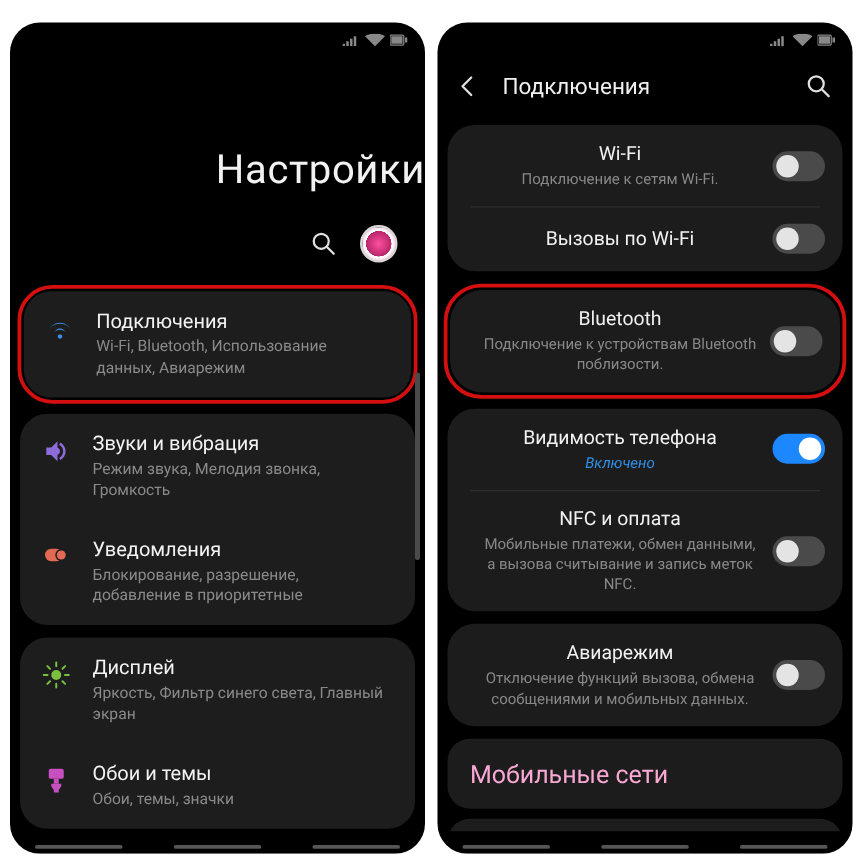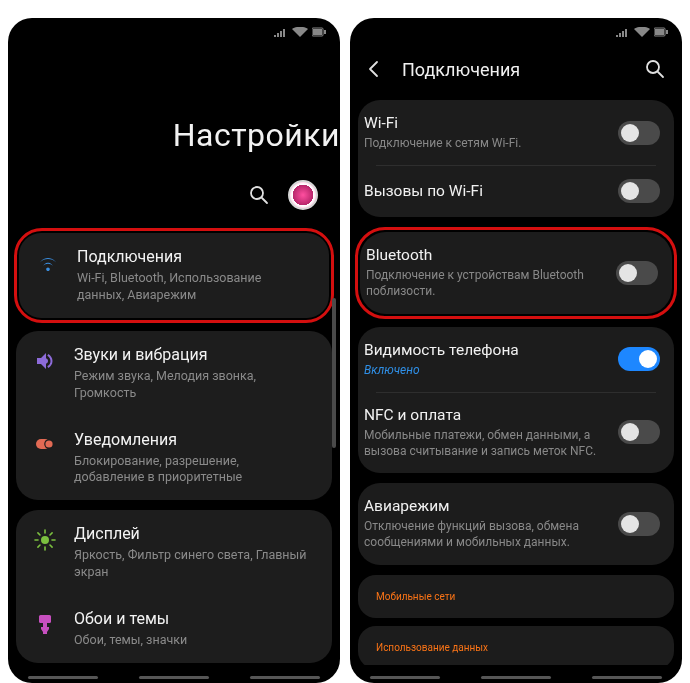--- a/index.html
+++ b/index.html
@@ -140,23 +140,24 @@
   }
   .r-card {
     background: #1c1c1c;
     border-radius: 22px;
     margin: 0 8px 10px 8px;
     overflow: hidden;
   }
   .r-row {
     display: flex;
     align-items: center;
-    padding: 14px 14px 14px 6px;
+    padding: 14px 14px 14px 26px;
     gap: 10px;
     position: relative;
+    text-align: center;
   }
   .r-row + .r-row::before {
     content:"";
     position:absolute;
     top:0; left:18px; right:18px;
     height:1px;
     background:#2e2e2e;
   }
   .r-body { flex: 1; min-width: 0; }
   .r-title {
@@ -198,22 +199,22 @@
     padding: 2px;
   }
   .r-highlight .r-card { margin: 0; border-radius: 26px; }
   .r-single-card {
     background: #1c1c1c;
     border-radius: 18px;
     margin: 0 8px 8px 8px;
     padding: 16px 18px;
   }
   .r-single-title {
-    font-size: 10px;
-    color: #f97316;
+    font-size: 20px;
+    color: #f9a8d4;
   }
   
   .navbar {
     height: 18px;
     display:flex;
     justify-content:space-around;
     align-items:flex-end;
     padding-bottom:4px;
   }
   .navbar span {

